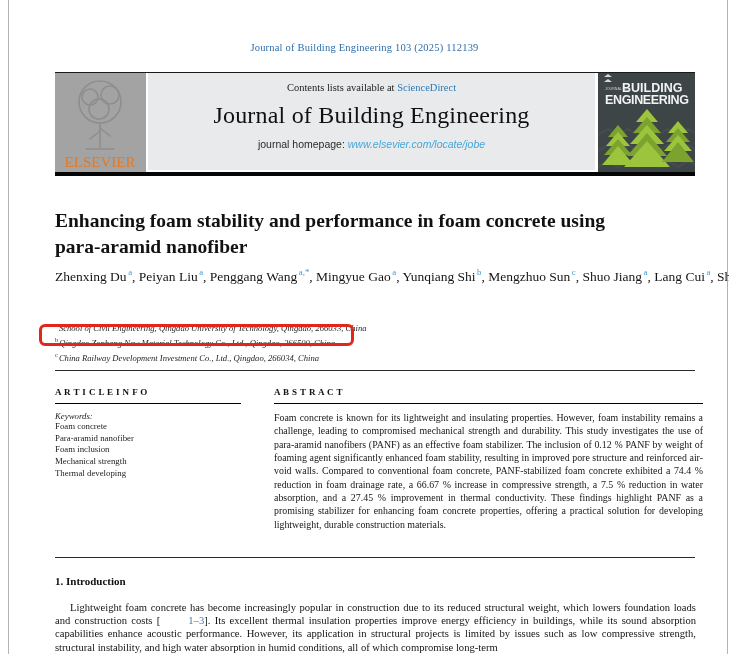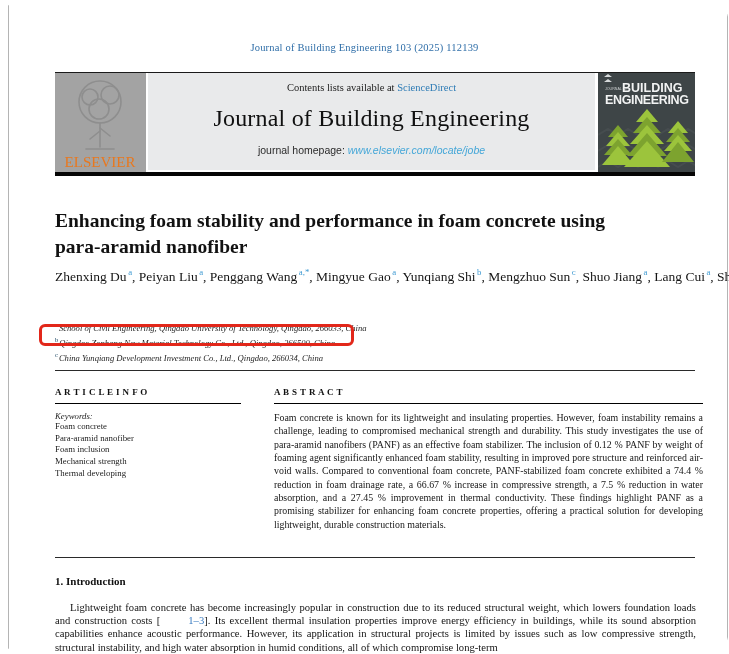--- a/index.html
+++ b/index.html
@@ -1,36 +1,36 @@
 <!DOCTYPE html>
 <html><head>
 <meta charset="utf-8">
 <style>
   * { margin:0; padding:0; box-sizing:border-box; }
   html,body { width:729px; height:654px; background:#ffffff; overflow:hidden;
               font-family:"Liberation Serif", serif; }
-  .page { position:relative; width:729px; height:654px; background:#fff; overflow:hidden;border-radius:23px; }
+  .page { position:relative; width:729px; height:654px; background:#fff; overflow:hidden; }
 
   .page-edge { position:absolute; top:0; bottom:0; width:1px; background:#b4b4b4; }
   .edge-left { left:8px; }
   .edge-right { left:727px; }
 
   
   .citation { position:absolute; left:0; top:42px; width:729px; text-align:center;
               font-size:10.5px; color:#2f6ea8; letter-spacing:.2px; }
 
   
   .rule-top { position:absolute; left:55px; top:72px; width:640px; height:1px; background:#1a1a1a; }
 
   
   .header-band { position:absolute; left:55px; top:73px; width:640px; height:99px; display:flex; }
   .logo-box { width:91px; height:99px; background:#a3a3a3; position:relative; flex:none; }
   .band-center { margin-left:2px; width:447px; height:97px; background:#e9eaeb; flex:none;
                  display:flex; flex-direction:column; align-items:center; justify-content:space-between;
-                 padding:9px 6px 14px; }
+                 padding:9px 6px 20px; }
   .contents-line { font-size:10.5px; color:#1c1c1c; }
   .link-blue { color:#2d7bb5; text-decoration:none; cursor:pointer; }
   .journal-title { font-size:24px; color:#101010; letter-spacing:.2px; }
   .homepage-line { font-family:"Liberation Sans", sans-serif; font-size:10.5px; color:#2b2b2b; }
   .link-cyan { color:#45a7d8; text-decoration:none; cursor:pointer;font-style:italic; }
   .cover-box { margin-left:3px; width:80px; height:101px; flex:none; position:relative; }
 
   
   .rule-thick { position:absolute; left:55px; top:172px; width:640px; height:4px; background:#050505; }
 
@@ -156,21 +156,21 @@
 
   <h1 class="article-title">Enhancing foam stability and performance in foam concrete using para-aramid nanofiber</h1>
 
   <div class="authors">
     <span class="author"><span>Zhenxing Du</span><sup>a</sup></span><span class="author"><span>Peiyan Liu</span><sup>a</sup></span><span class="author"><span>Penggang Wang</span><sup>a,*</sup></span><span class="author"><span>Mingyue Gao</span><sup>a</sup></span><span class="author"><span>Yunqiang Shi</span><sup>b</sup></span><span class="author"><span>Mengzhuo Sun</span><sup>c</sup></span><span class="author"><span>Shuo Jiang</span><sup>a</sup></span><span class="author"><span>Lang Cui</span><sup>a</sup></span><span class="author"><span>Shenghao Lv</span></span>
   </div>
 
   <div class="affiliations">
     <div class="affil"><sup>a</sup><span>School of Civil Engineering, Qingdao University of Technology, Qingdao, 266033, China</span></div>
     <div class="affil"><sup>b</sup><span>Qingdao Zonbang New Material Technology Co., Ltd., Qingdao, 266500, China</span></div>
-    <div class="affil"><sup>c</sup><span>China Yunqiang Development Investment Co., Ltd., Qingdao, 266034, China</span></div>
+    <div class="affil"><sup>c</sup><span>China Railway Development Investment Co., Ltd., Qingdao, 266034, China</span></div>
   </div>
 
   <div class="red-box"></div>
 
   <div class="rule-mid1"></div>
 
   <div class="info-col">
     <div class="col-heading">A R T I C L E  I N F O</div>
     <div class="col-rule info-rule"></div>
     <div class="keywords-label">Keywords:</div>

